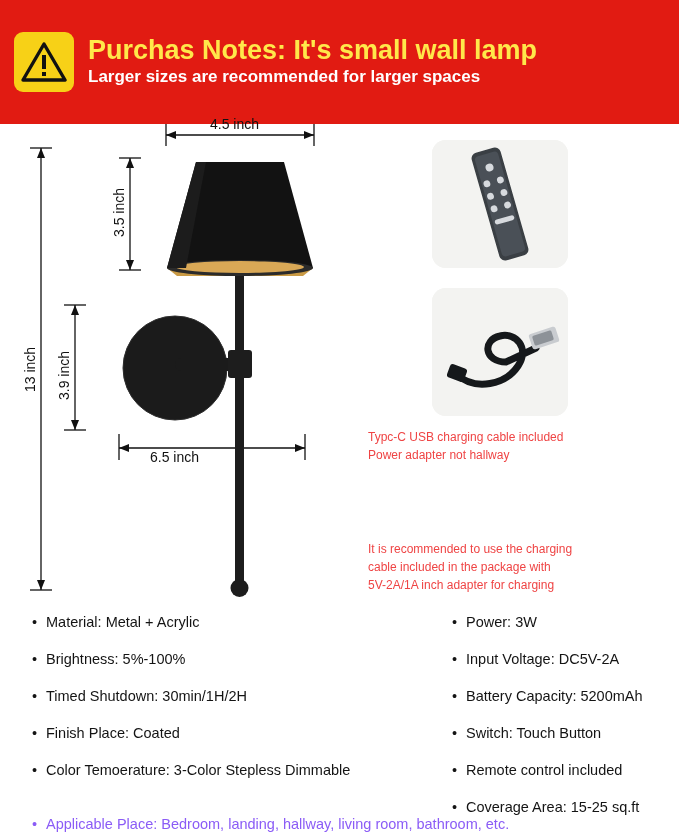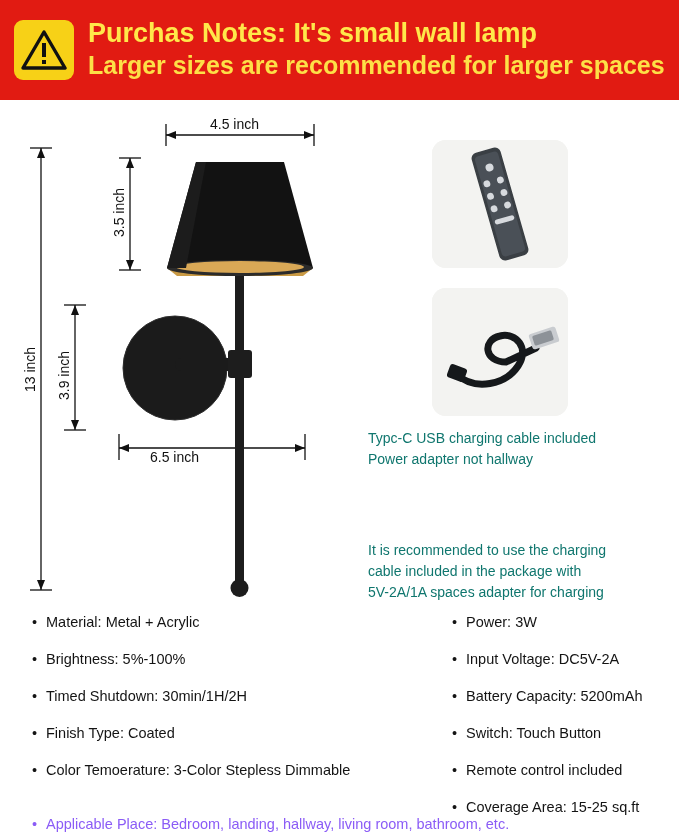--- a/index.html
+++ b/index.html
@@ -15,21 +15,21 @@
     overflow: hidden;
     position: relative;
   }
 
   
   .banner {
     position: absolute;
     left: 0;
     top: 0;
     width: 679px;
-    height: 100px;
+    height: 124px;
     background: #e11b12;
     display: flex;
     align-items: center;
     box-sizing: border-box;
     padding-left: 14px;
   }
   .warn-badge {
     width: 60px;
     height: 60px;
     background: #f7d117;
@@ -47,22 +47,22 @@
     justify-content: center;
   }
   .banner-line1 {
     color: #ffe84a;
     font-size: 27px;
     font-weight: bold;
     line-height: 1.15;
     white-space: nowrap;
   }
   .banner-line2 {
-    color: #fde047;
-    font-size: 25px;
+    color: #ffffff;
+    font-size: 17px;
     font-weight: bold;
     line-height: 1.3;
     white-space: nowrap;
   }
 
   
   .diagram {
     position: absolute;
     left: 0;
     top: 100px;
@@ -99,23 +99,23 @@
     left: 432px;
     top: 188px;
     width: 136px;
     height: 128px;
   }
 
   .right-text {
     position: absolute;
     left: 368px;
     width: 300px;
-    font-size: 14px;
+    font-size: 12px;
     line-height: 1.5;
-    color: #0f766e;
+    color: #ef4444;
   }
   .rt-1 { top: 328px; }
   .rt-2 { top: 412px; margin-top: 28px; }
 
   
   .specs {
     position: absolute;
     left: 0;
     top: 612px;
     width: 624px;
@@ -273,30 +273,30 @@
     </svg>
   </div>
 
   <div class="right-text rt-1">
     <div>Typc-C USB charging cable included</div>
     <div>Power adapter not hallway</div>
   </div>
   <div class="right-text rt-2">
     <div>It is recommended to use the charging</div>
     <div>cable included in the package with</div>
-    <div>5V-2A/1A spaces adapter for charging</div>
+    <div>5V-2A/1A inch adapter for charging</div>
   </div>
 </div>
 
 <div class="specs">
   <div class="spec-col col-left">
     <div class="spec-item">Material: Metal + Acrylic</div>
     <div class="spec-item">Brightness: 5%-100%</div>
     <div class="spec-item">Timed Shutdown: 30min/1H/2H</div>
-    <div class="spec-item">Finish Type: Coated</div>
+    <div class="spec-item">Finish Place: Coated</div>
     <div class="spec-item">Color Temoerature: 3-Color Stepless Dimmable</div>
   </div>
   <div class="spec-col col-right">
     <div class="spec-item">Power: 3W</div>
     <div class="spec-item">Input Voltage: DC5V-2A</div>
     <div class="spec-item">Battery Capacity: 5200mAh</div>
     <div class="spec-item">Switch: Touch Button</div>
     <div class="spec-item">Remote control included</div>
     <div class="spec-item">Coverage Area: 15-25 sq.ft</div>
   </div>

